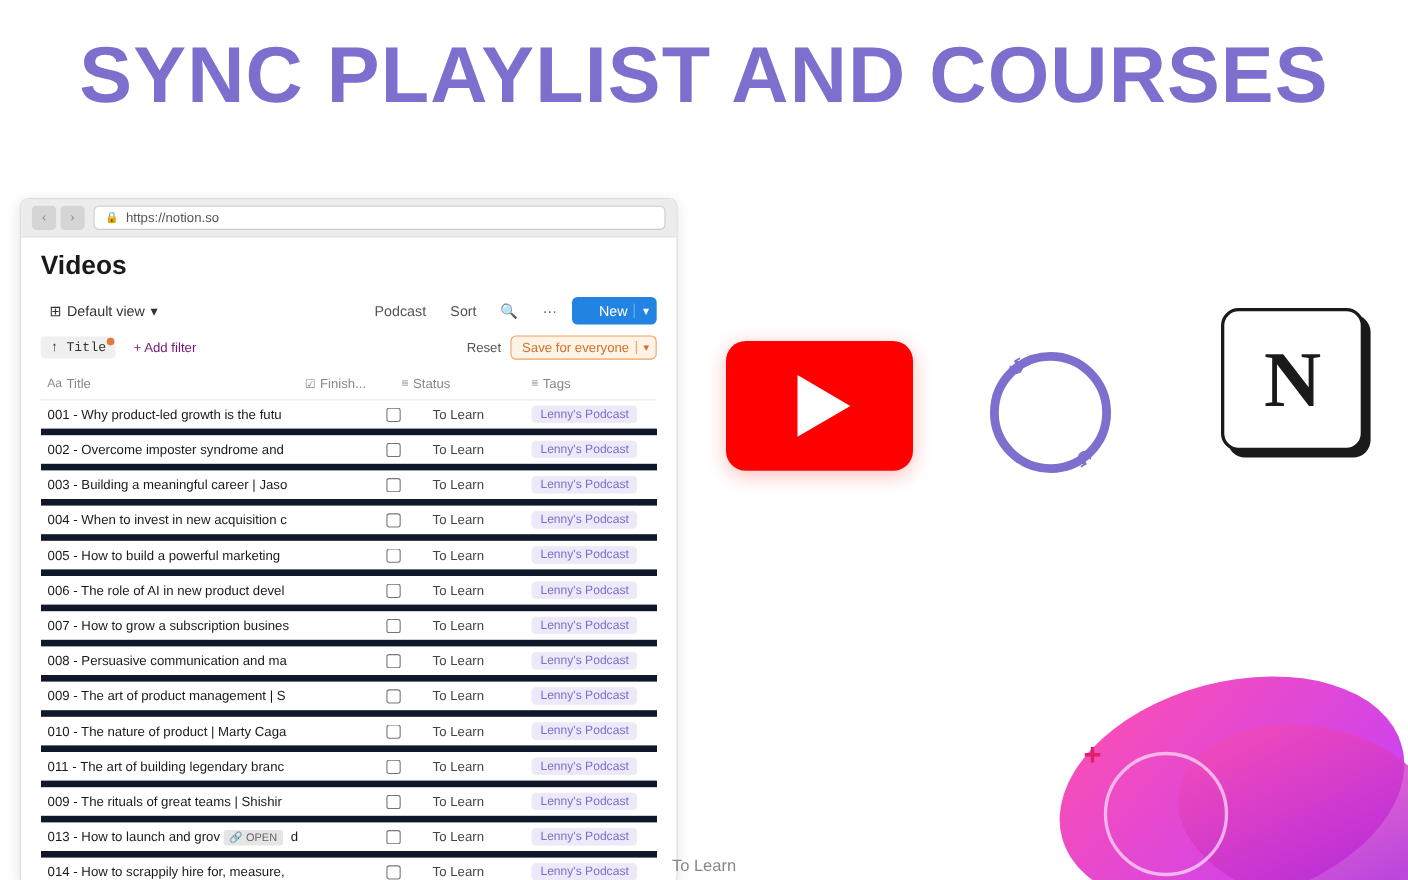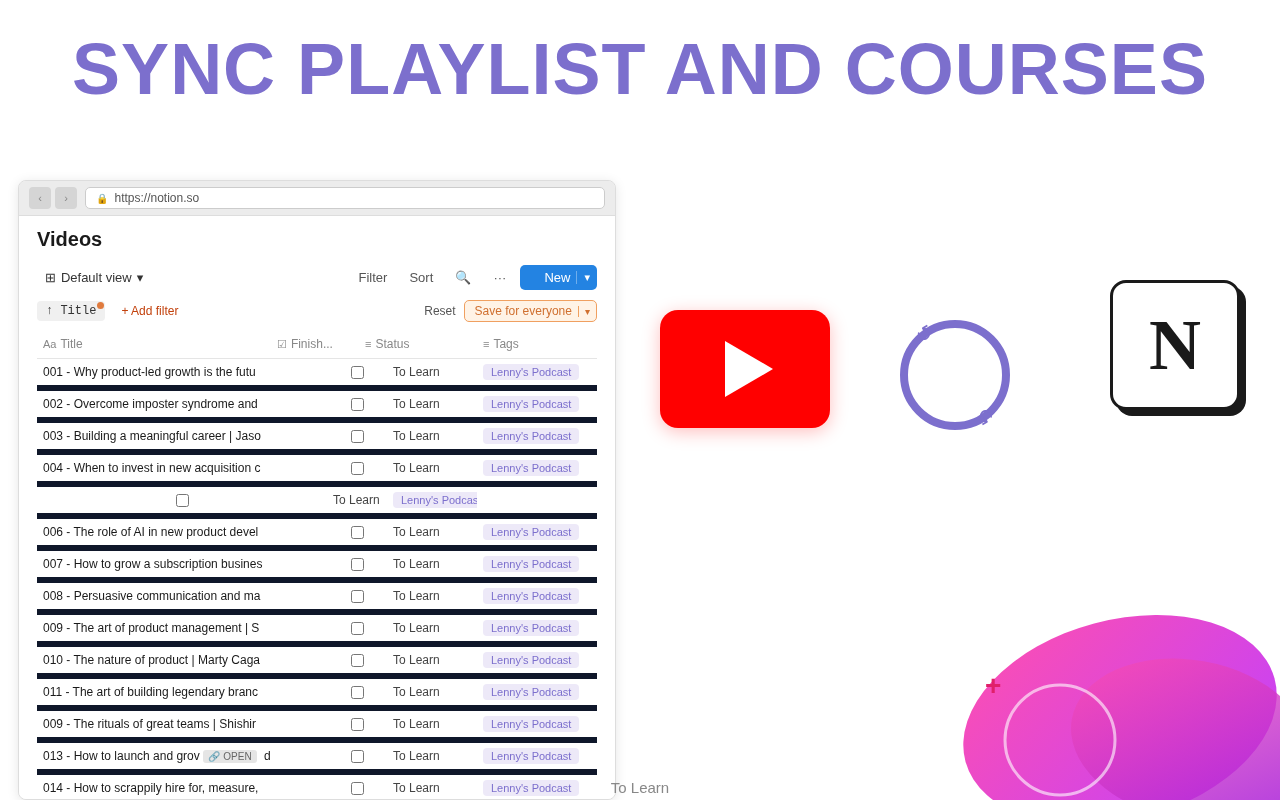--- a/index.html
+++ b/index.html
@@ -67,21 +67,21 @@
     }
     .lock-icon { color: #888; font-size: 10px; }
 
     
     .notion-content {
       background: #fff;
       padding: 12px 18px 0 18px;
     }
 
     .notion-db-title {
-      font-size: 20px;
+      font-size: 24px;
       font-weight: 700;
       color: #1a1a1a;
       margin-bottom: 14px;
     }
 
     
     .toolbar-row {
       display: flex;
       align-items: center;
       gap: 6px;
@@ -153,21 +153,21 @@
       width: 7px; height: 7px;
       background: #e07b3e;
       border-radius: 50%;
       position: absolute;
       top: 1px; right: 1px;
     }
     .add-filter-btn {
       background: none;
       border: none;
       font-size: 12px;
-      color: #c2410c;
+      color: #701a75;
       cursor: pointer;
       padding: 3px 8px;
     }
     .spacer2 { flex: 1; }
     .reset-btn {
       background: none;
       border: none;
       font-size: 12px;
       color: #555;
       cursor: pointer;
@@ -369,21 +369,21 @@
   <div class="notion-content">
     <div class="notion-db-title">Videos</div>
 
     <div class="toolbar-row">
       <button class="view-btn">
         <span class="view-icon">⊞</span>
         <span>Default view</span>
         <span>▾</span>
       </button>
       <div class="spacer"></div>
-      <button class="toolbar-btn">Filter</button>
+      <button class="toolbar-btn">Podcast</button>
       <button class="toolbar-btn">Sort</button>
       <button class="toolbar-btn">🔍</button>
       <button class="toolbar-btn">···</button>
       <button class="new-btn">
         <span class="new-btn-label">New</span>
         <span class="new-btn-chevron">▾</span>
       </button>
     </div>
 
     <div class="filter-row">
@@ -446,20 +446,21 @@
     </div>
         <div class="table-row">
       <div class="td">004 - When to invest in new acquisition c</div>
       <div class="td td-check">
             <input type="checkbox" style="">
           </div>
       <div class="td td-status">To Learn</div>
       <div class="td"><span class="td-tag">Lenny's Podcast</span></div>
     </div>
         <div class="table-row">
+      <div class="td">005 - How to build a powerful marketing</div>
       <div class="td td-check">
             <input type="checkbox" style="">
           </div>
       <div class="td td-status">To Learn</div>
       <div class="td"><span class="td-tag">Lenny's Podcast</span></div>
     </div>
         <div class="table-row">
       <div class="td">006 - The role of AI in new product devel</div>
       <div class="td td-check">
             <input type="checkbox" style="">

